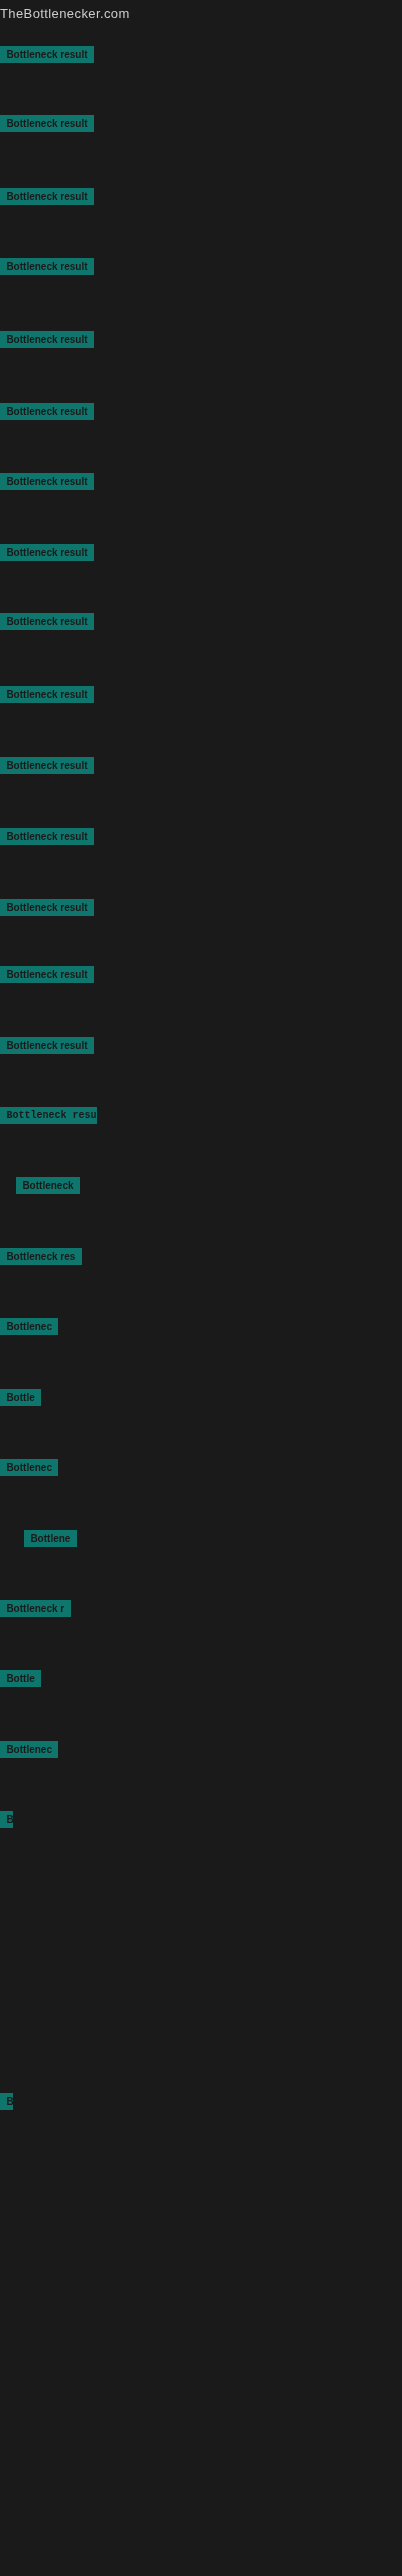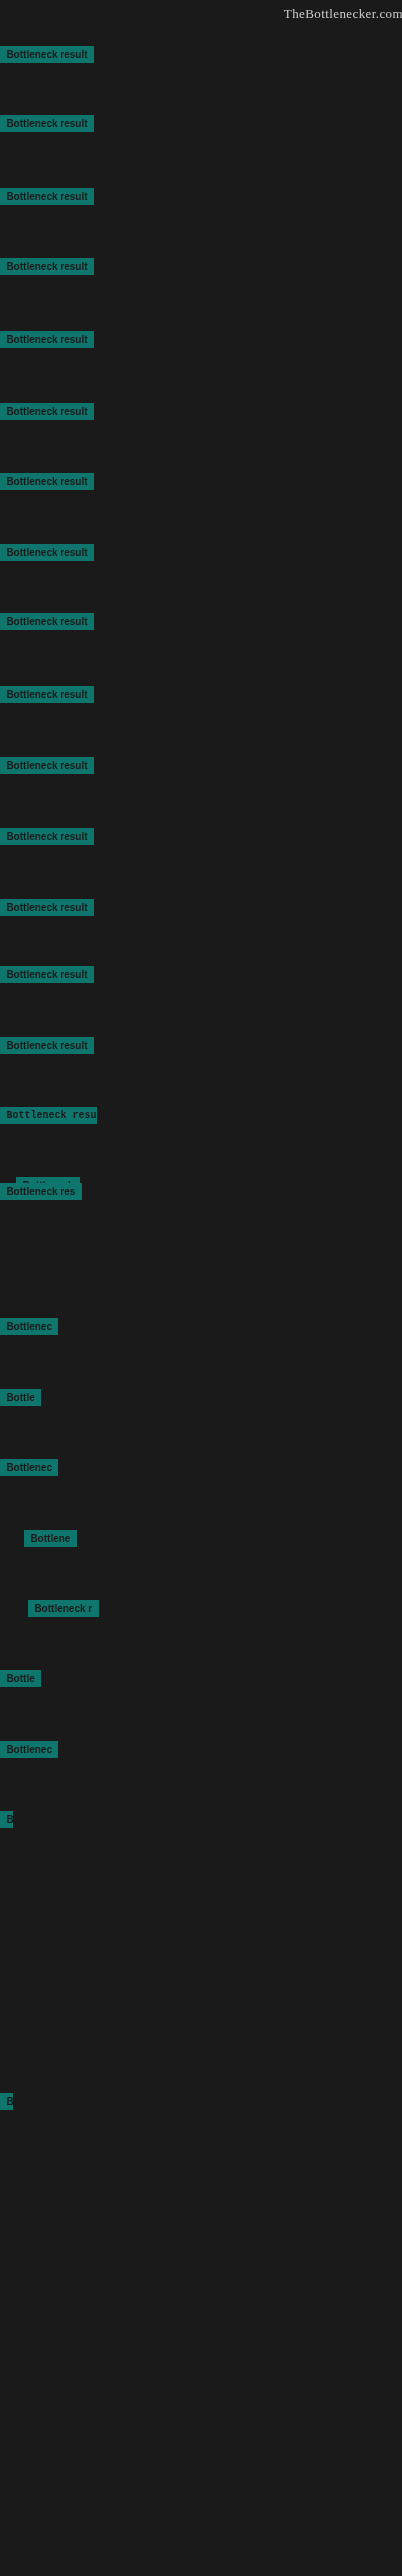--- a/index.html
+++ b/index.html
@@ -10,26 +10,25 @@
 
     body {
       width: 403px;
       min-height: 2576px;
       background-color: #1a1a1a;
       font-family: Arial, sans-serif;
       position: relative;
     }
 
     .site-title {
-      text-align: right;
+      text-align: left;
       color: #ccc;
       font-size: 13px;
       padding: 6.4px 0 3.2px 0;
       letter-spacing: 0.4px;
-      font-family: Liberation Serif, serif;
     }
 
     .bottleneck-item {
       position: absolute;
       left: 0;
       background-color: #0f766e;
       color: #1a1a1a;
       font-size: 10px;
       font-weight: bold;
       padding: 3.2px 6.4px;
@@ -52,23 +51,23 @@
 <div class="bottleneck-item" style="top: 544px; max-width: 119px;">Bottleneck result</div>
 <div class="bottleneck-item" style="top: 613px; max-width: 119px;">Bottleneck result</div>
 <div class="bottleneck-item" style="top: 686px; max-width: 119px;">Bottleneck result</div>
 <div class="bottleneck-item" style="top: 757px; max-width: 117px;">Bottleneck result</div>
 <div class="bottleneck-item" style="top: 828px; max-width: 117px;">Bottleneck result</div>
 <div class="bottleneck-item" style="top: 899px; max-width: 114px;">Bottleneck result</div>
 <div class="bottleneck-item" style="top: 966px; max-width: 114px;">Bottleneck result</div>
 <div class="bottleneck-item" style="top: 1037px; max-width: 111px;">Bottleneck result</div>
 <div class="bottleneck-item" style="top: 1107px; max-width: 97px; font-family: Liberation Mono, monospace;">Bottleneck resu</div>
 <div class="bottleneck-item" style="top: 1177px; max-width: 68px; margin-left: 16px;">Bottleneck</div>
-<div class="bottleneck-item" style="top: 1183px; max-width: 90px; text-align: center;">Bottleneck res</div>
+<div class="bottleneck-item" style="top: 1248px; max-width: 90px; text-align: center;">Bottleneck res</div>
 <div class="bottleneck-item" style="top: 1318px; max-width: 63px;">Bottlenec</div>
 <div class="bottleneck-item" style="top: 1389px; max-width: 42px;">Bottle</div>
 <div class="bottleneck-item" style="top: 1459px; max-width: 63px;">Bottlenec</div>
 <div class="bottleneck-item" style="top: 1530px; max-width: 55px; margin-left: 24px;">Bottlene</div>
-<div class="bottleneck-item" style="top: 1600px; max-width: 76px; margin-left: 28px;">Bottleneck r</div>
+<div class="bottleneck-item" style="top: 1600px; max-width: 76px;">Bottleneck r</div>
 <div class="bottleneck-item" style="top: 1670px; max-width: 42px;">Bottle</div>
 <div class="bottleneck-item" style="top: 1741px; max-width: 63px;">Bottlenec</div>
 <div class="bottleneck-item" style="top: 1811px; max-width: 11.3px;">B</div>
 <div class="bottleneck-item" style="top: 2093px; max-width: 11.3px;">B</div>
 
 
 </body></html>

